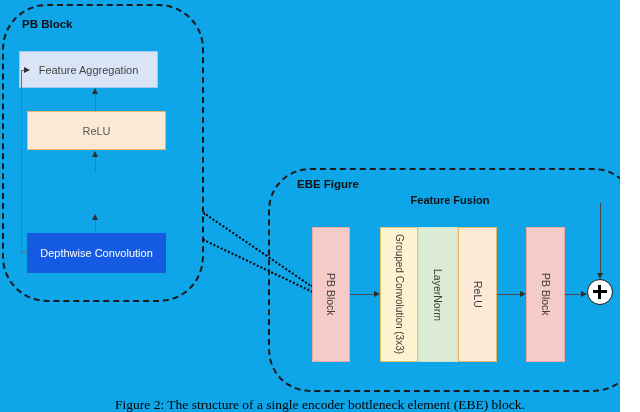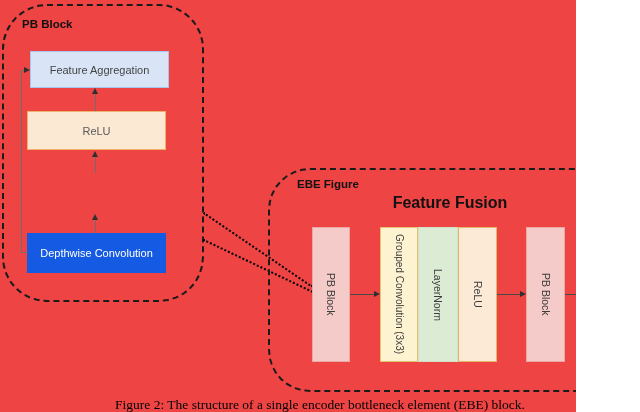--- a/index.html
+++ b/index.html
@@ -1,16 +1,16 @@
 <!DOCTYPE html>
 <html><head>
 <meta charset="utf-8">
 <style>
   html,body{margin:0;padding:0;background:#fff;}
-  .canvas{position:relative;width:576px;height:412px;background:#ef4444;overflow:hidden;
+  .canvas{position:relative;width:620px;height:412px;background:#0ea5e9;overflow:hidden;
           font-family:"Liberation Sans",sans-serif;}
   .dashed-panel{position:absolute;border:2px dashed #1b1b1b;border-radius:45px;box-sizing:border-box;background:transparent;}
   .panel-title{position:absolute;font-weight:bold;font-size:11.5px;color:#111;white-space:nowrap;}
   .hbox{position:absolute;display:flex;align-items:center;justify-content:center;
         font-size:11px;box-sizing:border-box;white-space:nowrap;}
   .vbox{position:absolute;display:flex;align-items:center;justify-content:center;
         writing-mode:vertical-rl;text-orientation:mixed;font-size:10.5px;color:#3d3d3d;
         box-sizing:border-box;white-space:nowrap;}
   .vline,.hline{position:absolute;background:#6e6e6e;}
   .vline{width:1px;}
@@ -19,33 +19,33 @@
             border-right:3.5px solid transparent;border-bottom:6px solid #2f2f2f;}
   .arrow-down{position:absolute;width:0;height:0;border-left:3.5px solid transparent;
             border-right:3.5px solid transparent;border-top:6px solid #2f2f2f;}
   .arrow-right{position:absolute;width:0;height:0;border-top:3.5px solid transparent;
             border-bottom:3.5px solid transparent;border-left:6px solid #2f2f2f;}
   .dotline{position:absolute;height:0;border-top:2.4px dotted #000;transform-origin:0 0;}
   .sum-circle{position:absolute;left:587px;top:279px;width:26px;height:26px;border:1.6px solid #1a1a1a;
             border-radius:50%;background:#fff;box-sizing:border-box;}
   .plus-h{position:absolute;left:5px;top:10px;width:14px;height:3.4px;background:#000;}
   .plus-v{position:absolute;left:10px;top:5px;width:3.4px;height:14px;background:#000;}
-  .fusion-label{position:absolute;font-weight:bold;font-size:16px;color:#111;text-align:center;}
+  .fusion-label{position:absolute;font-weight:bold;font-size:11px;color:#111;text-align:center;}
   .caption{position:absolute;left:0;top:397px;width:640px;text-align:center;color:#000;
            font-family:"Liberation Serif",serif;font-size:13.5px;}
 </style>
 </head>
 <body>
 
 <div class="canvas">
 
   <div class="dashed-panel" style="left:2px;top:4px;width:202px;height:298px;"></div>
   <div class="panel-title" style="left:22px;top:18px;">PB Block</div>
 
-  <div class="hbox" style="left:30px;top:51px;width:139px;height:37px;background:#d9e5f7;border:1px solid #a7c6ec;color:#444;">
+  <div class="hbox" style="left:19px;top:51px;width:139px;height:37px;background:#d9e5f7;border:1px solid #a7c6ec;color:#444;">
     <span>Feature Aggregation</span>
   </div>
   <div class="hbox" style="left:27px;top:111px;width:139px;height:39px;background:#fce9d3;border:1px solid #eeb269;color:#595959;">
     <span>ReLU</span>
   </div>
   <div class="hbox" style="left:27px;top:233px;width:139px;height:40px;background:#155ae2;border:1px solid #155ae2;color:#fff;text-align:right;">
     <span>Depthwise Convolution</span>
   </div>
 
   <div class="arrow-up" style="left:92px;top:88px;"></div>

